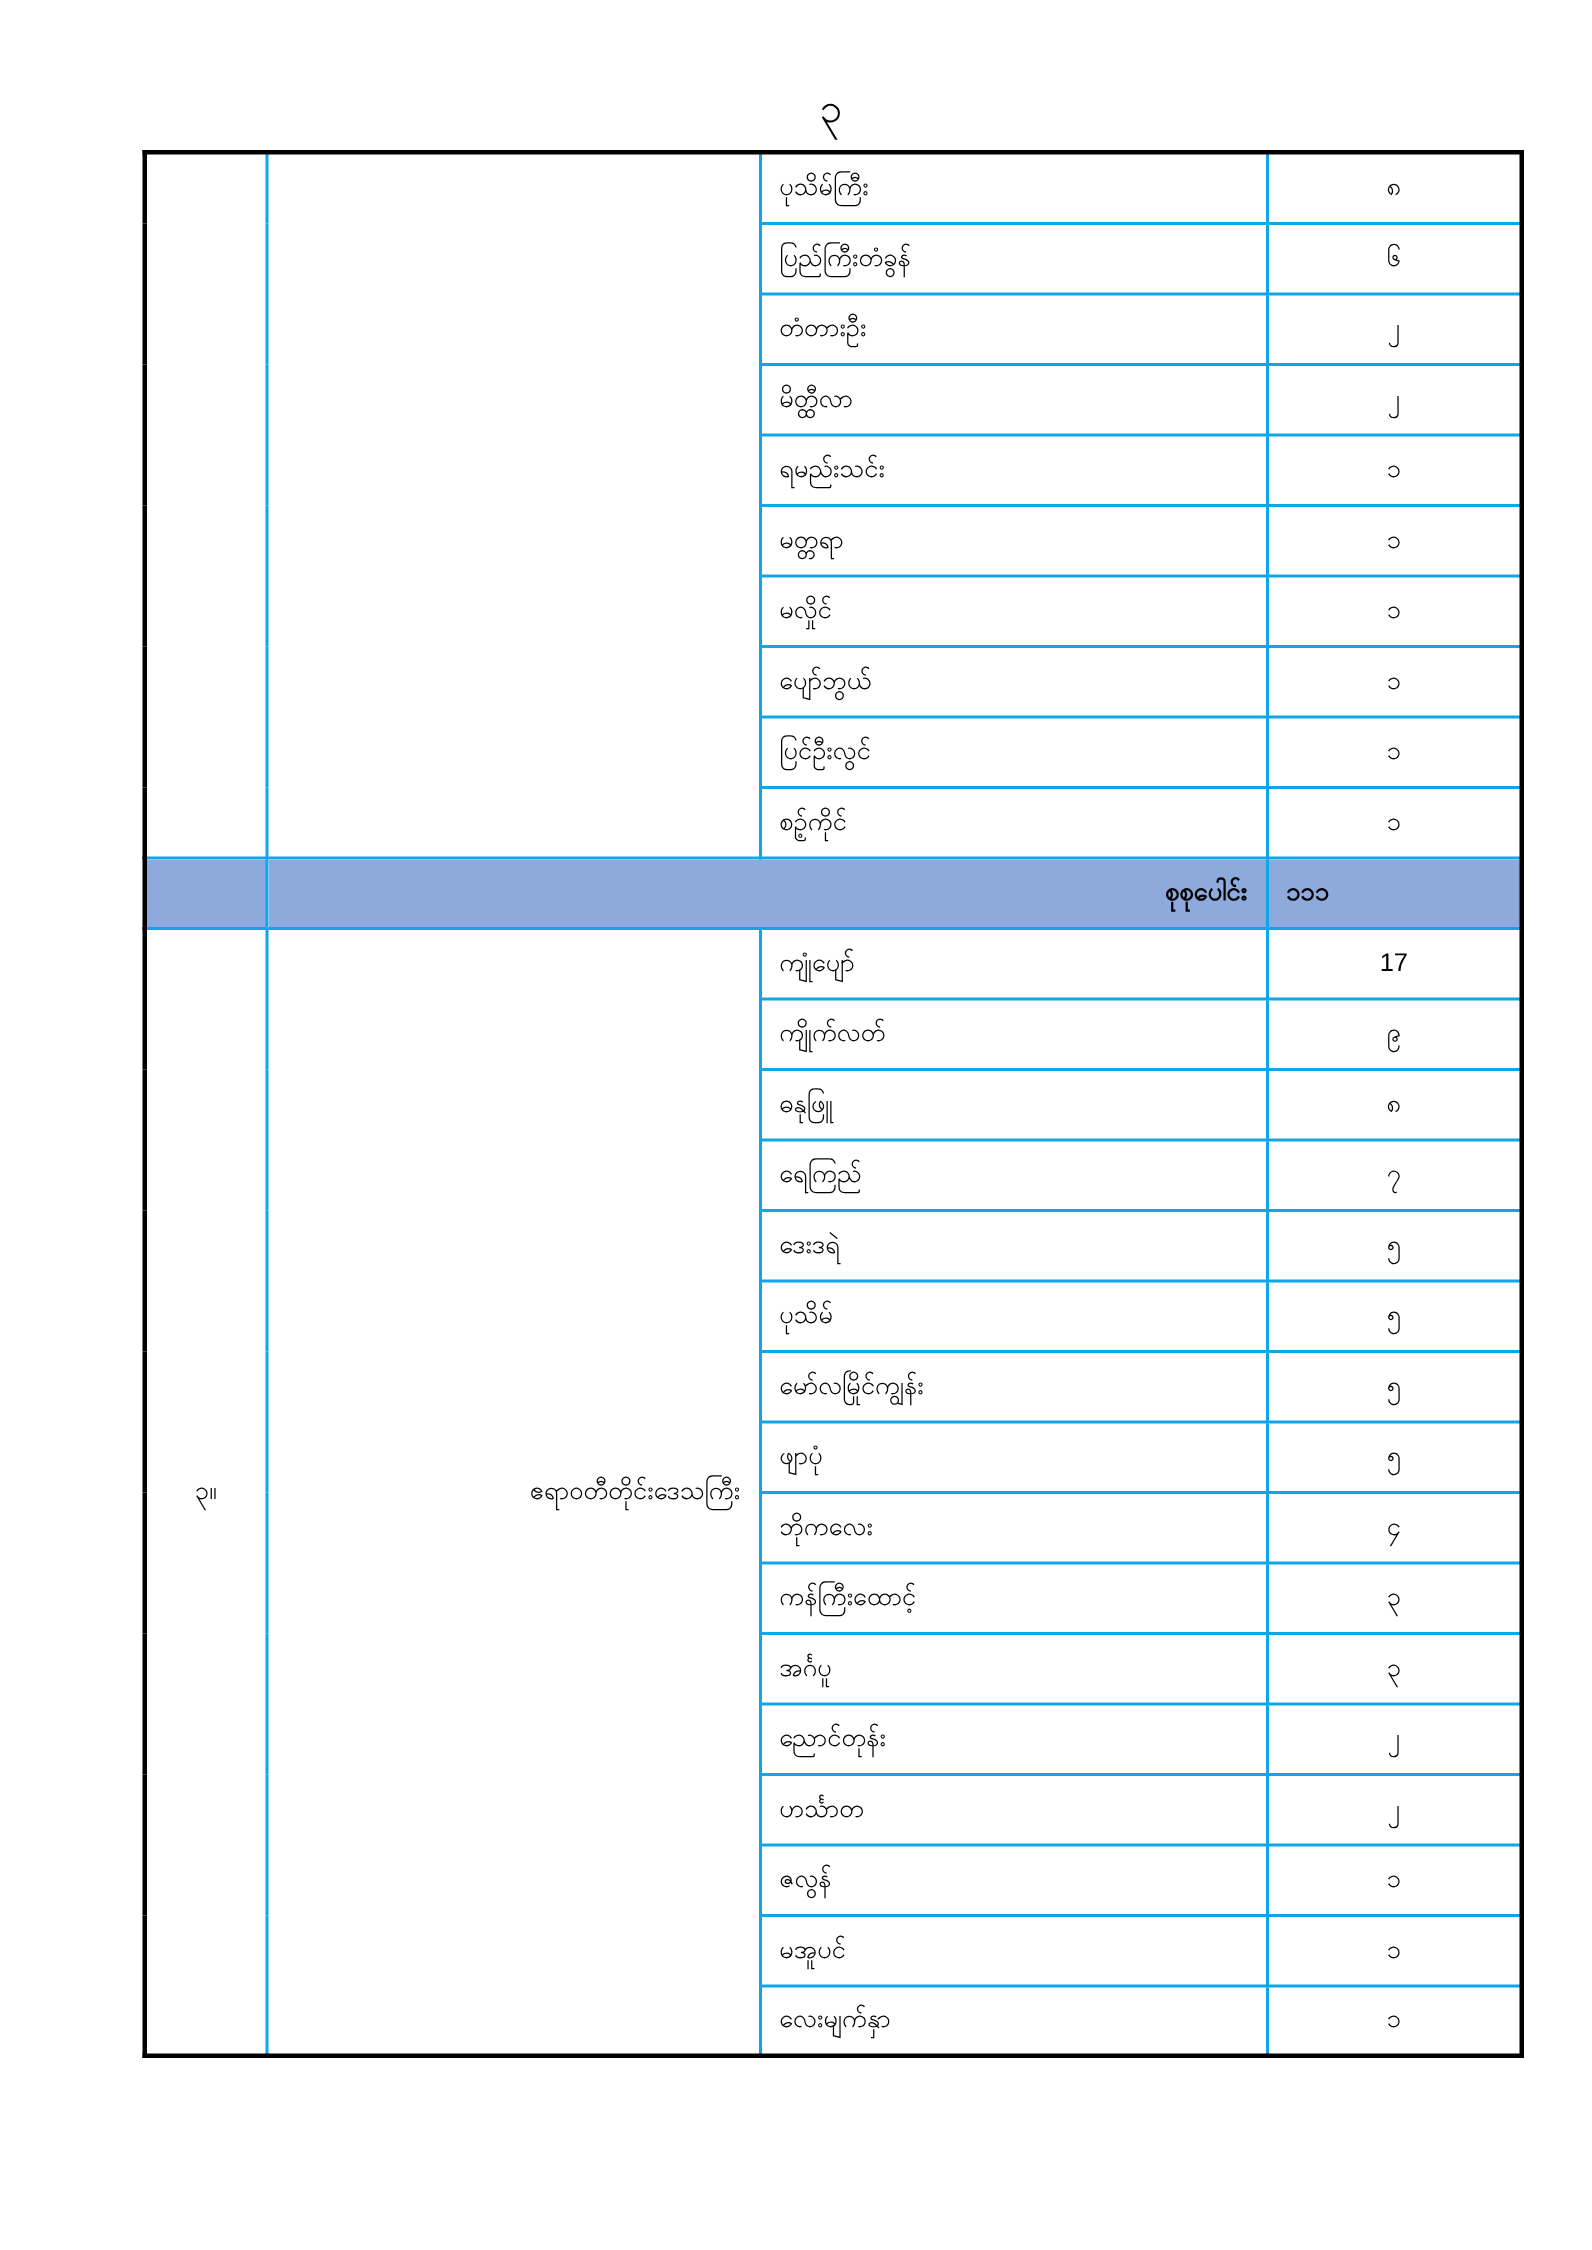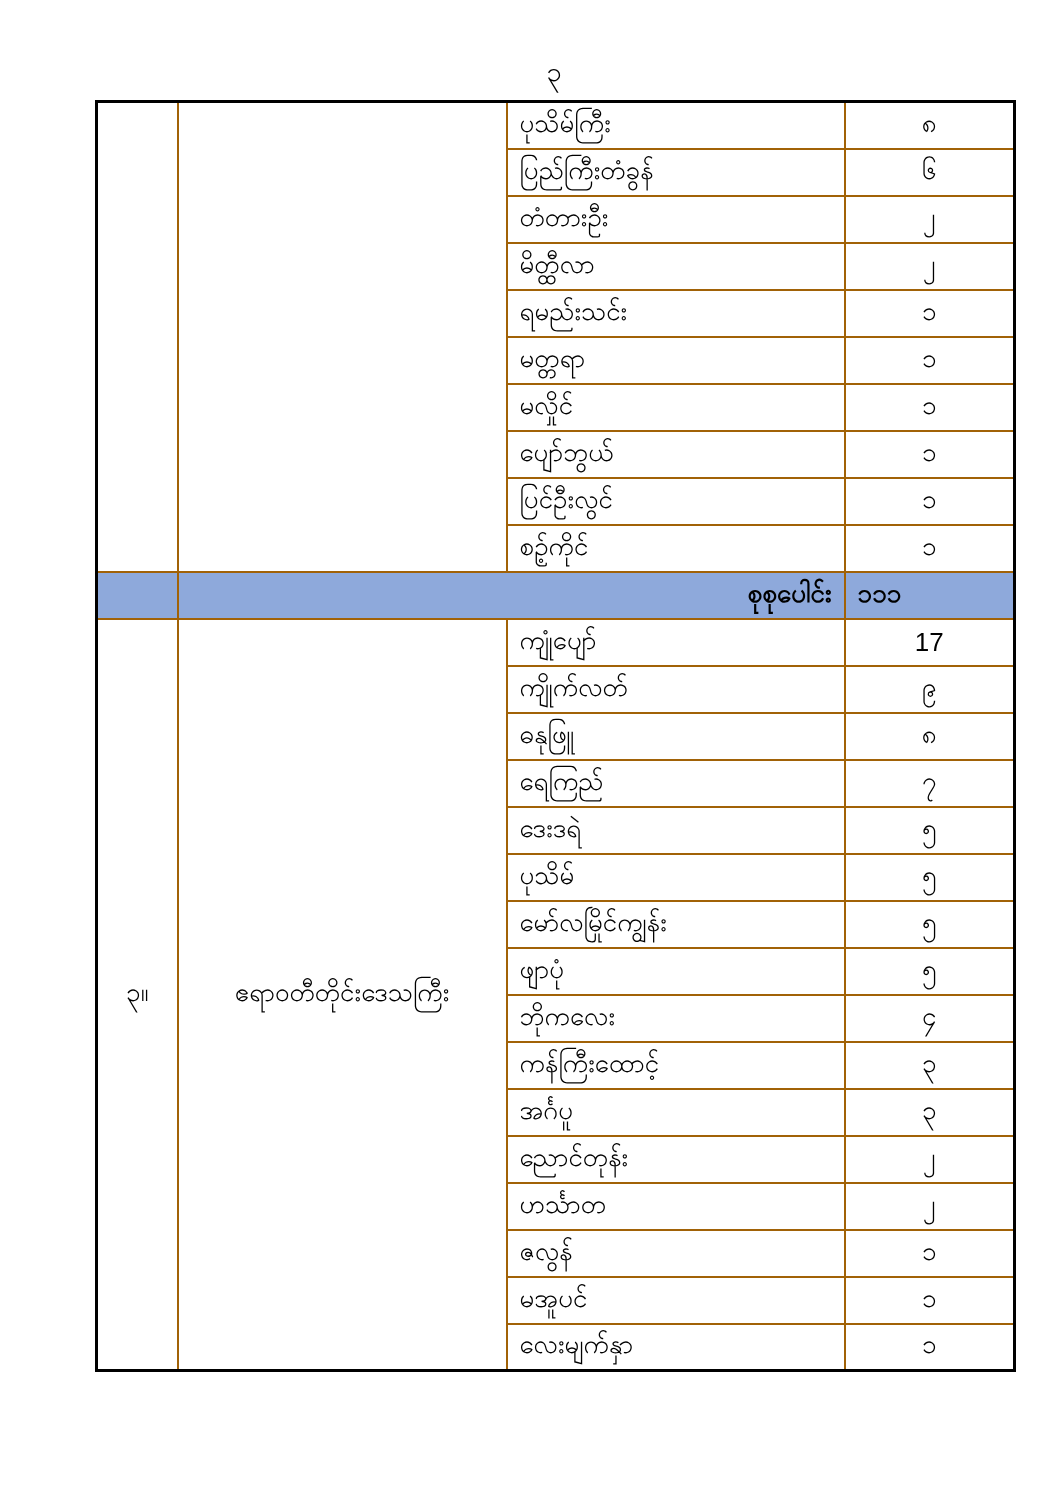--- a/index.html
+++ b/index.html
@@ -28,34 +28,34 @@
   table.doc {
     position: absolute;
     top: 100px;
     left: 95px;
     width: 918px;
     border-collapse: collapse;
     table-layout: fixed;
     border: 3px solid #000000;
   }
   table.doc td {
-    border: 2px solid #a16207;
-    font-size: 26px;
+    border: 2px solid #0ea5e9;
+    font-size: 17px;
     vertical-align: middle;
     padding: 0 12px;
     overflow: hidden;
     box-sizing: border-box;
   }
   table.doc tr { height: 47px; }
   tr.h67 { height: 67px; }
   tr.h61 { height: 61px; }
   tr.h53 { height: 53px; }
   tr.total-row { height: 44px; }
   td.c-serial { text-align: center; padding: 0 4px; }
-  td.c-region { text-align: center; padding: 0 10px; }
+  td.c-region { text-align: right; padding: 0 10px; }
   td.c-town  { text-align: left; }
   td.c-count { text-align: center; padding: 0 4px; }
   td.total-cell {
     background: var(--accent, #8EA9DB);
     font-weight: bold;
   }
   td.total-label { text-align: right; padding-right: 16px; }
   td.total-value { text-align: left; padding: 0 4px; }
 </style>
 </head>

